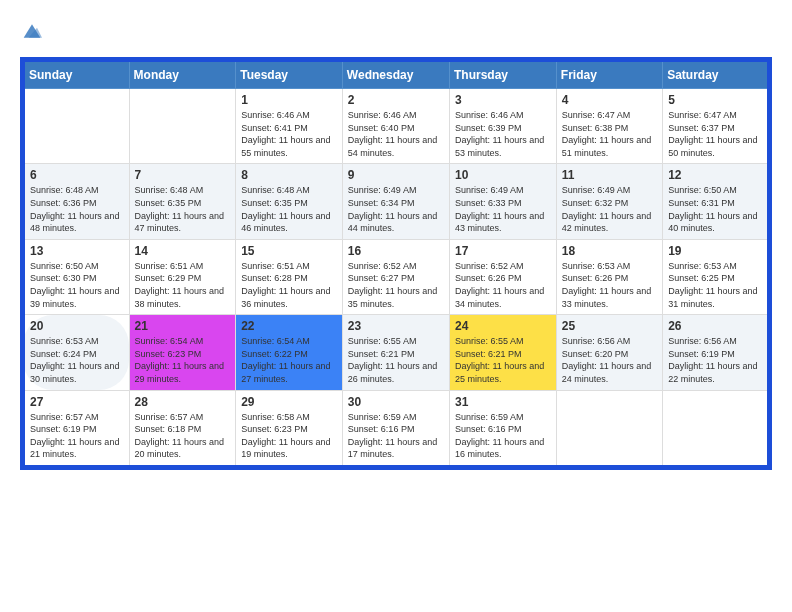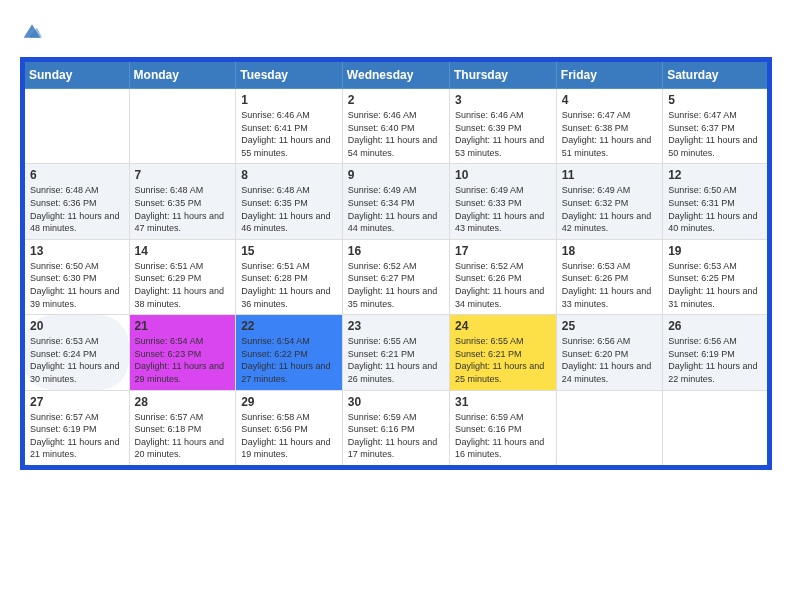--- a/index.html
+++ b/index.html
@@ -287,21 +287,21 @@
         </td>
         <td>
           <span class="day-number">28</span>
           <div class="day-info" style="white-space: pre-line;">Sunrise: 6:57 AM
 Sunset: 6:18 PM
 Daylight: 11 hours and 20 minutes.</div>
         </td>
         <td>
           <span class="day-number">29</span>
           <div class="day-info" style="white-space: pre-line;">Sunrise: 6:58 AM
-Sunset: 6:56 PM
+Sunset: 6:23 PM
 Daylight: 11 hours and 19 minutes.</div>
         </td>
         <td>
           <span class="day-number">30</span>
           <div class="day-info" style="white-space: pre-line;">Sunrise: 6:59 AM
 Sunset: 6:16 PM
 Daylight: 11 hours and 17 minutes.</div>
         </td>
         <td>
           <span class="day-number">31</span>

